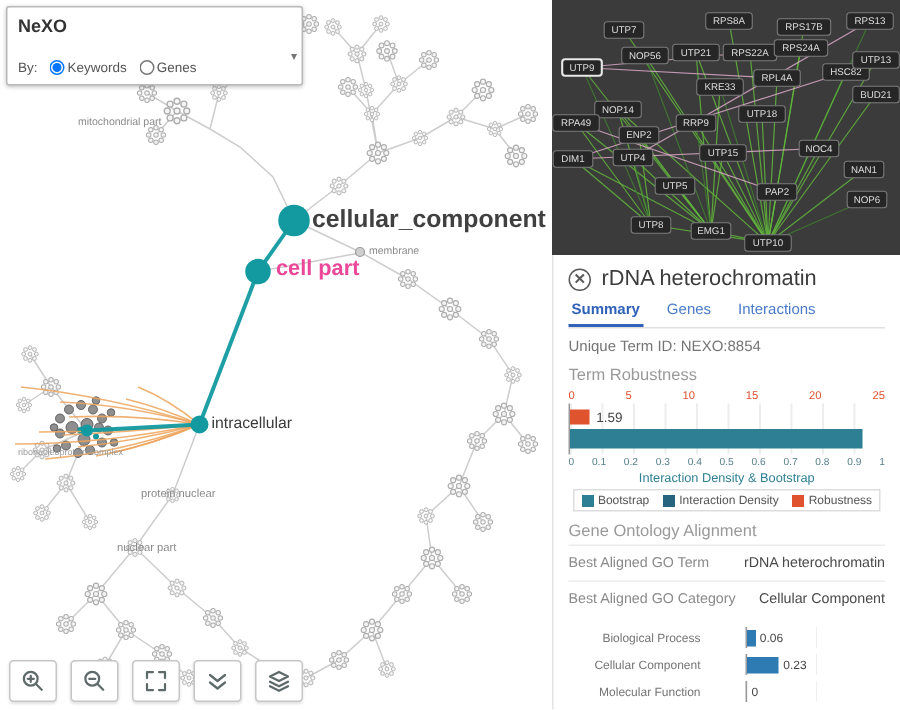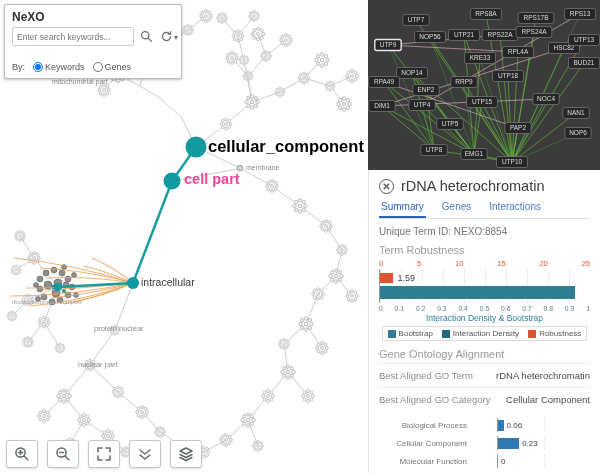--- a/index.html
+++ b/index.html
@@ -7,30 +7,30 @@
   .app{position:relative;width:600px;height:473px;}
 
   
   .tree-pane{position:absolute;left:0;top:0;width:368px;height:473px;background:#fff;overflow:hidden;}
   .tree-svg{position:absolute;left:0;top:0;}
   .tedge{stroke:#cdcdcd;stroke-width:1;fill:none;}
   .oedge{stroke:#eda45c;stroke-width:1.1;fill:none;opacity:.85;}
   .tealpath{stroke:#129aa0;stroke-width:2.6;fill:none;opacity:.95;}
   .tree-label{position:absolute;white-space:nowrap;color:#8a8a8a;z-index:3;}
   .lbl-mito{left:52px;top:78px;font-size:7px;}
-  .lbl-cc{left:208px;top:137px;font-size:16.5px;font-weight:bold;color:#000000;}
+  .lbl-cc{left:208px;top:137px;font-size:16.5px;font-weight:bold;color:#404040;}
   .lbl-cp{left:184px;top:171px;font-size:14.5px;font-weight:bold;color:#ec4899;}
   .lbl-mem{left:246px;top:164px;font-size:7px;}
   .lbl-intra{left:141px;top:276px;font-size:10.5px;color:#3a3a3a;}
   .lbl-pc{left:94px;top:324px;font-size:7.5px;}
   .lbl-np{left:78px;top:360px;font-size:7.5px;}
   .lbl-rnp{left:12px;top:299px;font-size:6px;color:#9a9a9a;}
 
   
-  .search-card{position:absolute;left:4px;top:4px;width:178px;background:#fff;border:1px solid #b9b9b9;border-radius:2px;box-shadow:0 1px 3px rgba(0,0,0,.25);padding:5px 7px 6px;z-index:6;box-sizing:border-box;}
+  .search-card{position:absolute;left:4px;top:4px;width:198px;background:#fff;border:1px solid #b9b9b9;border-radius:2px;box-shadow:0 1px 3px rgba(0,0,0,.25);padding:5px 7px 6px;z-index:6;box-sizing:border-box;}
   .search-title{font-size:12px;font-weight:bold;color:#333;}
   .search-row{display:flex;align-items:center;gap:4px;margin-top:3px;}
   .search-input{flex:1;min-width:0;height:17px;font-size:8.5px;border:1px solid #ccc;border-radius:2px;padding:0 4px;color:#333;font-family:inherit;}
   .icon-btn{width:16px;height:16px;display:flex;align-items:center;justify-content:center;cursor:pointer;flex:none;}
   .icon-btn svg{stroke:#6a6a6a;fill:none;stroke-width:1.5;stroke-linecap:round;}
   .by-row{display:flex;align-items:center;gap:8px;margin-top:16px;font-size:9px;color:#555;}
   .by-row label{display:flex;align-items:flex-start;gap:2px;cursor:pointer;}
   .by-row input{width:10px;height:10px;margin:0;}
   .caret{position:absolute;right:3px;top:28px;font-size:8px;color:#777;cursor:pointer;}
 
@@ -43,21 +43,21 @@
   .right-col{position:absolute;left:368px;top:0;width:232px;height:473px;}
   .network-pane{position:absolute;top:0;left:0;width:232px;height:170px;background:#3b3b3b;}
   #net-svg{display:block;font-family:inherit;}
 
   .details-pane{position:absolute;top:170px;left:0;width:232px;height:303px;background:#fff;border-left:1px solid #e4e4e4;overflow:hidden;box-sizing:border-box;padding:6px 10px 0;}
   .details-header{display:flex;align-items:center;gap:7px;padding:2px 0 3px;}
   .close-circle{width:15px;height:15px;border:1.5px solid #5a5a5a;border-radius:50%;color:#5a5a5a;font-size:10px;line-height:14px;text-align:center;font-weight:bold;flex:none;cursor:pointer;box-sizing:border-box;}
   .details-title{font-size:14.5px;color:#3c3c3c;}
   .tabs{display:flex;gap:14px;border-bottom:1px solid #e0e0e0;padding:1px 0 0;}
   .tab{font-size:10px;color:#4a7bc8;padding:3px 2px 4px;cursor:pointer;}
-  .tab.active{color:#2f62b8;border-bottom:2px solid #2f62b8;font-weight:normal;}
+  .tab.active{color:#2f62b8;border-bottom:2px solid #2f62b8;font-weight:bold;}
   .term-id{font-size:10px;color:#757575;margin:7px 0 0;}
   .section-heading{font-size:11px;color:#9a9a9a;margin:7px 0 3px;}
 
   .axis-top{display:flex;justify-content:space-between;font-size:7.5px;color:#e0532f;margin-bottom:1px;}
   .bars-zone{border-left:1px solid #9a9a9a;background-image:linear-gradient(to right,#ededed 1px,transparent 1px);background-size:10% 100%;padding:1px 0;}
   .bar-row{display:flex;align-items:center;margin:3px 0;}
   .bar{height:13px;flex:none;}
   .bar.thin{height:10px;}
   .bar-label{font-size:9px;color:#444;margin-left:4px;}
   .axis-bottom{display:flex;justify-content:space-between;font-size:6.8px;color:#57808c;margin-top:2px;}
@@ -224,35 +224,20 @@
     <div class="tree-label lbl-cc">cellular_component</div>
     <div class="tree-label lbl-cp">cell part</div>
     <div class="tree-label lbl-mem">membrane</div>
     <div class="tree-label lbl-intra">intracellular</div>
     <div class="tree-label lbl-pc">protein nuclear</div>
     <div class="tree-label lbl-np">nuclear part</div>
     <div class="tree-label lbl-rnp">ribonucleoprotein complex</div>
 
     <div class="search-card">
       <div class="search-title">NeXO</div>
-      <div class="search-row">
-        <input class="search-input" type="text" placeholder="Enter search keywords..." style="">
-        <span class="icon-btn">
-          <svg width="13" height="13" viewBox="0 0 16 16">
-              <circle cx="6.5" cy="6.5" r="4.5"></circle>
-              <line x1="10" y1="10" x2="14" y2="14"></line>
-            </svg>
-        </span>
-        <span class="icon-btn">
-          <svg width="13" height="13" viewBox="0 0 16 16">
-              <path d="M13,8a5,5 0 1 1 -1.6,-3.7"></path>
-              <path d="M13,2v3h-3" fill="none"></path>
-            </svg>
-        </span>
-      </div>
       <div class="by-row">
         <span>By:</span>
         <label>
             <input type="radio" name="searchby" checked="" style="">
             <span>Keywords</span>
           </label>
         <label>
             <input type="radio" name="searchby" style="">
             <span>Genes</span>
           </label>

